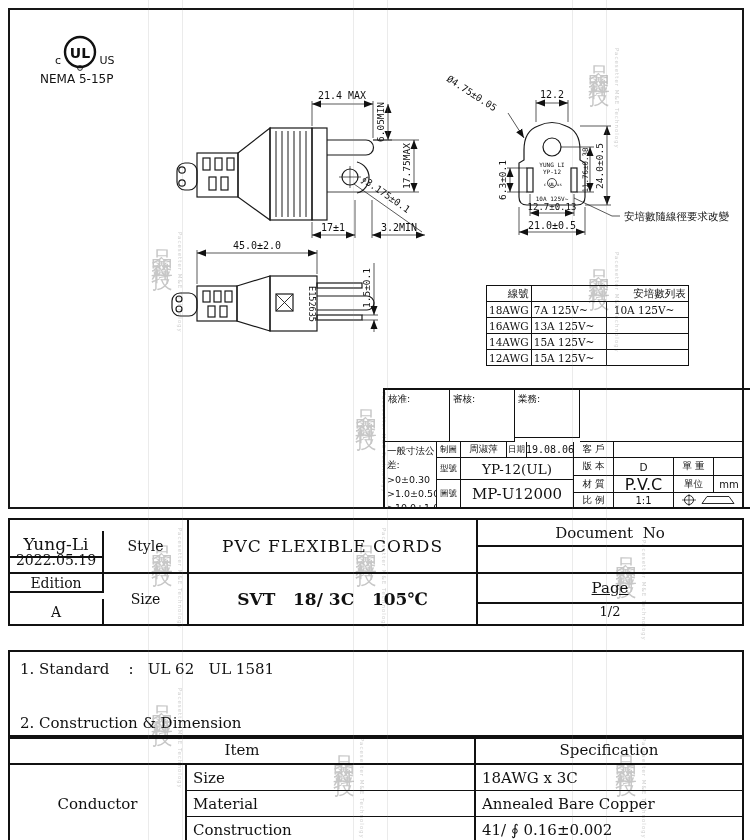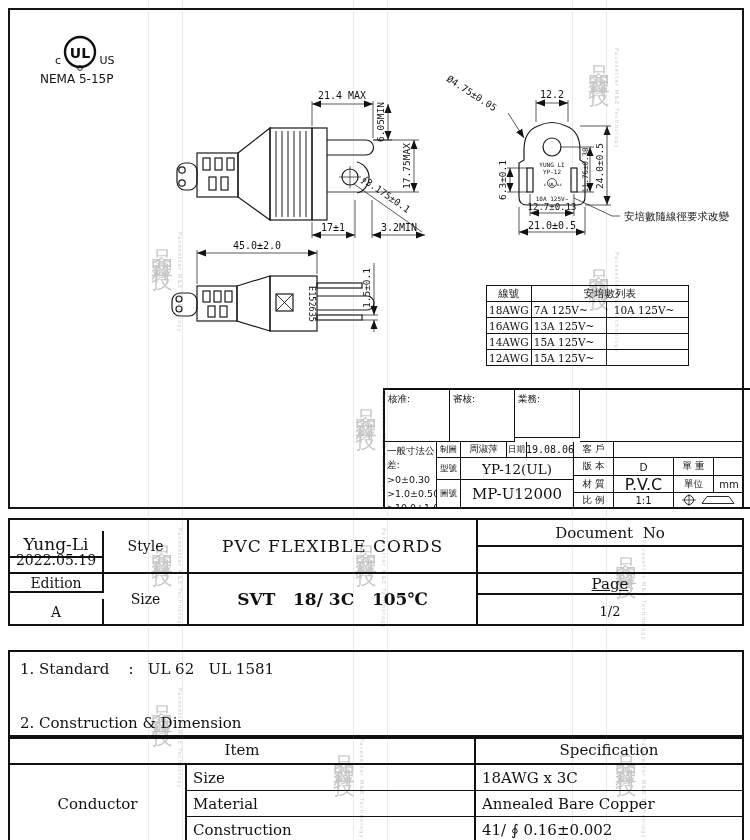--- a/index.html
+++ b/index.html
@@ -26,21 +26,21 @@
   .tl{align-items:flex-start;justify-content:flex-start;}
   .br{border-right:1px solid #111;} .bb{border-bottom:1px solid #111;}
   .br2{border-right:2px solid #111;} .bb2{border-bottom:2px solid #111;}
   .pre{white-space:pre;}
   
   .awg{position:absolute;left:486px;top:285px;border-collapse:collapse;table-layout:fixed;z-index:2;}
   .awg td{border:1px solid #111;height:15px;font-size:10.5px;text-align:center;padding:0 2px;
           font-family:"DejaVu Serif",serif;}
   .awg .a1{width:36px;} .awg .a2{width:70px;text-align:left;}
   .awg .a3{width:72px;text-align:left;padding-left:7px;}
-  .awg .hd{text-align:center;font-family:Liberation Sans, sans-serif;font-size:10.5px;}
+  .awg .hd{text-align:right;font-family:Liberation Sans, sans-serif;font-size:10.5px;}
   
   .tblock{position:absolute;left:383px;top:388px;width:359px;height:117px;border:2px solid #111;z-index:2;
           font-family:"DejaVu Sans",sans-serif;padding-left:38px;}
   .tblock .cell{font-size:9.5px;}
   .tol{font-family:"DejaVu Sans",sans-serif;font-size:6.4px;line-height:1.5;padding:2px 1px 0 2px;}
   
   .htab{position:absolute;left:8px;top:518px;width:732px;height:104px;border:2px solid #111;z-index:2;}
   
   .stdbox{position:absolute;left:8px;top:650px;width:732px;height:85px;border:2px solid #111;z-index:2;}
   
@@ -308,21 +308,21 @@
   <div class="cell br2 bb2" style="left:0;top:0;width:94px;height:27px;font-size:17px;margin-top:11px;">Yung-Li</div>
   <div class="cell br2 bb2 serif14" style="left:0;top:27px;width:94px;height:27px;">2022.05.19</div>
   <div class="cell br2 bb2 serif14" style="left:0;top:54px;width:94px;height:19px;">Edition</div>
   <div class="cell br2 serif14" style="left:0;top:79px;width:94px;height:25px;">A</div>
   <div class="cell br2 bb2 serif14" style="left:94px;top:0;width:85px;height:54px;">Style</div>
   <div class="cell br2 bb2" style="left:179px;top:0;width:289px;height:54px;font-size:17px;letter-spacing:1px;">PVC FLEXIBLE CORDS</div>
   <div class="cell br2 serif14" style="left:94px;top:54px;width:85px;height:50px;">Size</div>
   <div class="cell br2 pre" style="left:179px;top:54px;width:289px;height:50px;font-size:17px;font-weight:bold;">SVT   18/ 3C   105℃</div>
   <div class="cell bb2 pre serif15" style="left:468px;top:0;width:264px;height:27px;">Document  No</div>
   <div class="cell bb2" style="left:468px;top:27px;width:264px;height:27px;"></div>
-  <div class="cell bb2 serif15" style="left:468px;top:54px;width:264px;height:21px;text-decoration:underline;">Page</div>
+  <div class="cell bb2 serif15" style="left:468px;top:54px;width:264px;height:30px;text-decoration:underline;">Page</div>
   <div class="cell" style="left:468px;top:79px;width:264px;height:25px;font-size:13px;">1/2</div>
 </div>
 
 <div class="stdbox">
   <div class="abs pre serif15" style="left:10px;top:8px;">1. Standard    :   UL 62   UL 1581</div>
   <div class="abs serif15" style="left:10px;bottom:5px;">2. Construction &amp; Dimension</div>
 </div>
 
 <div class="ctab">
   <div class="cell br2 bb2 serif15" style="left:0;top:0;width:466px;height:28px;">Item</div>

